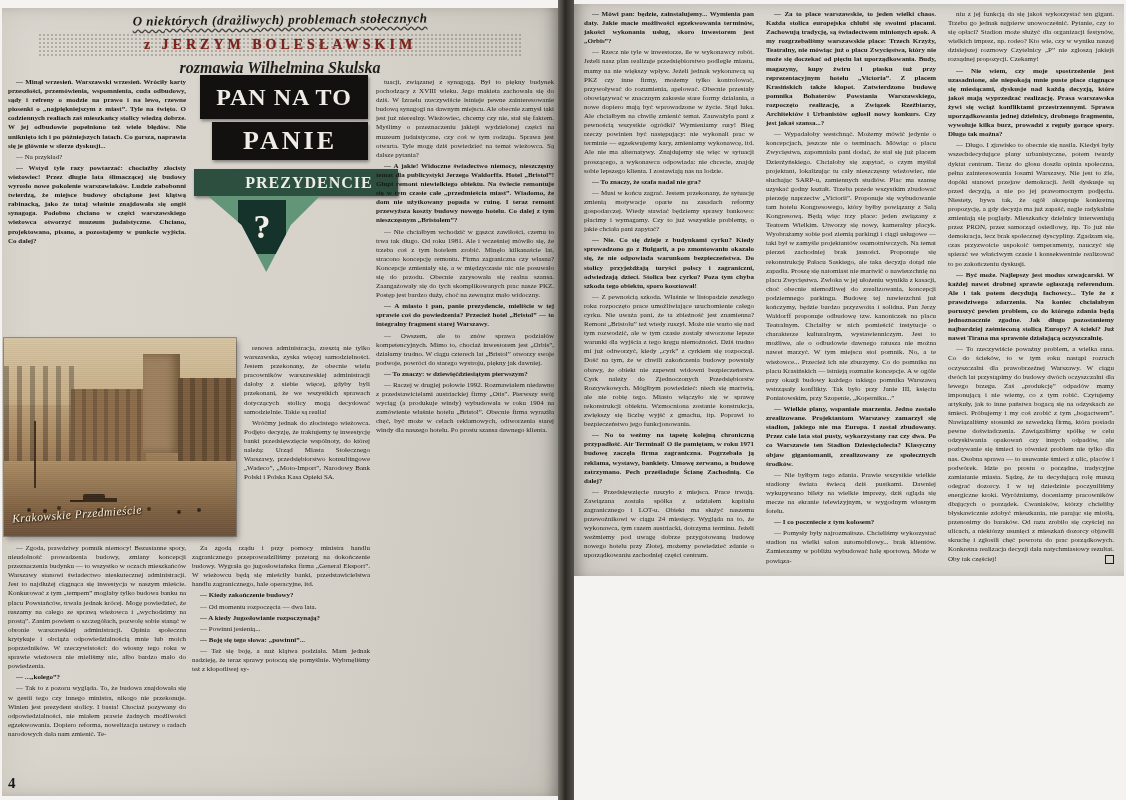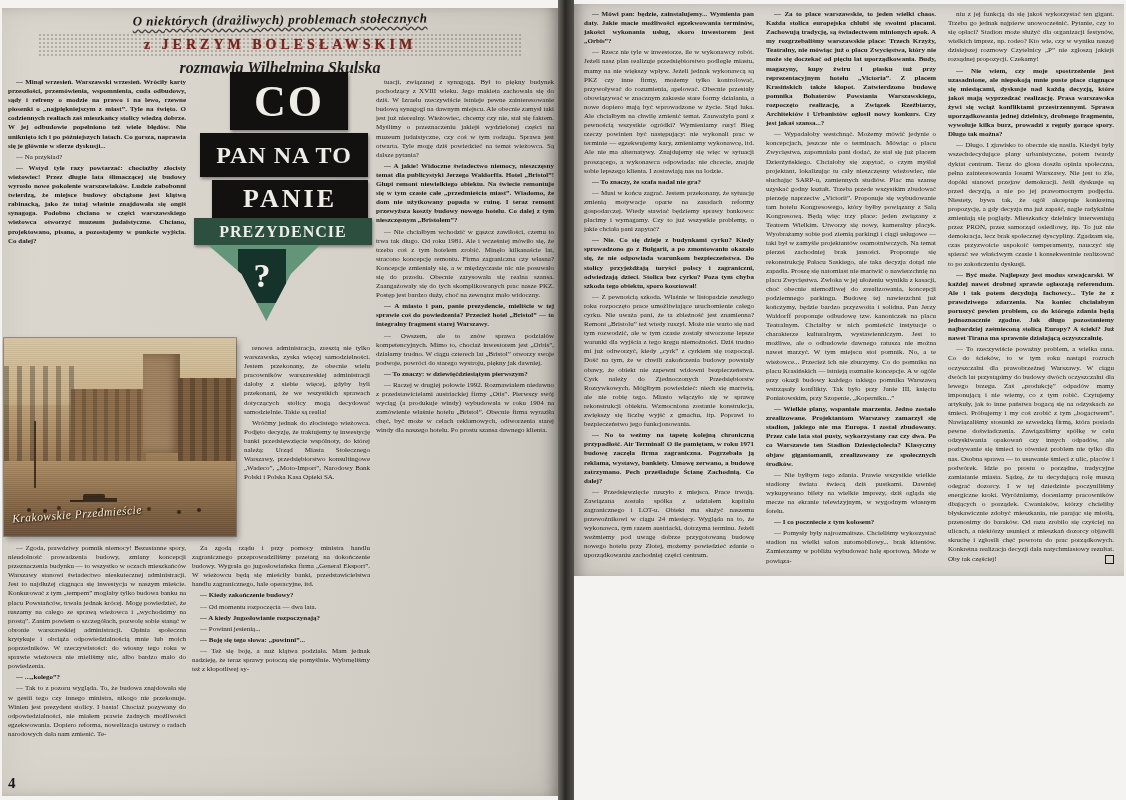--- a/index.html
+++ b/index.html
@@ -65,21 +65,21 @@
   
   .art{position:absolute;left:192px;top:64px;width:178px;height:270px;}
   .art .blk{
     display:flex;align-items:center;justify-content:center;
     color:#efece6;font-weight:bold;background:#121110;
     box-shadow:1px 2px 3px rgba(0,0,0,.4);
   }
   .art .b1{margin-left:36px;width:118px;height:58px;font-size:44px;letter-spacing:2px;}
   .art .b2{margin-top:3px;margin-left:6px;width:168px;height:44px;font-size:24px;letter-spacing:1px;}
   .art .b3{margin-top:3px;margin-left:18px;width:156px;height:38px;font-size:26px;letter-spacing:3px;}
-  .art .b4{margin-top:0;width:178px;height:27px;font-size:16px;letter-spacing:1px;background:#2c4f40;}
+  .art .b4{margin-top:9px;width:178px;height:27px;font-size:16px;letter-spacing:1px;background:#2c4f40;padding-left:26px;}
   .art .pennant{
     position:relative;margin-left:14px;margin-top:0;width:112px;height:76px;
     background:#639579;
     clip-path:polygon(0 0,100% 0,74% 38%,52% 100%,30% 38%);
   }
   .art .qbox{
     position:absolute;left:30px;top:4px;width:48px;height:54px;
     background:#15332a;display:flex;align-items:center;justify-content:center;
     color:#f2efe9;font-size:34px;font-weight:bold;
   }
@@ -130,21 +130,20 @@
   </div>
   <div class="byline">rozmawia Wilhelmina Skulska</div>
 
   <div class="c col1-top">
       <p class="para q">— Minął wrzesień. Warszawski wrzesień. Wróciły karty przeszłości, przemówienia, wspomnienia, cuda odbudowy, sądy i refreny o modzie na prawo i na lewo, rzewne piosenki o „najpiękniejszym z miast”. Tyle na święto. O codziennych realiach zaś mieszkańcy stolicy wiedzą dobrze. W jej odbudowie popełniono też wiele błędów. Nie uniknięto ich i po późniejszych latach. Co gorsza, naprawia się je głównie w sferze dyskusji...</p>
       <p class="para">— Na przykład?</p>
       <p class="para q">— Wstyd tyle razy powtarzać: chociażby złocisty wieżowiec! Przez długie lata ślimaczącej się budowy wyrosło nowe pokolenie warszawiaków. Ludzie zabobonni twierdzą, że miejsce budowy obciążone jest klątwą rabinacką, jako że tutaj właśnie znajdowała się ongiś synagoga. Podobno chciano w części warszawskiego wieżowca otworzyć muzeum judaistyczne. Chciano, projektowano, pisano, a pozostajemy w punkcie wyjścia. Co dalej?</p>
     </div>
 
   <div class="art">
-    <div class="blk b1">CO</div>
     <div class="blk b2">PAN NA TO</div>
     <div class="blk b3">PANIE</div>
     <div class="blk b4">PREZYDENCIE</div>
     <div class="pennant">
       <div class="qbox">?</div>
     </div>
   </div>
 
   <div class="c col3-left">
       <p class="para">tuacji, związanej z synagogą. Był to piękny budynek pochodzący z XVIII wieku. Jego makieta zachowała się do dziś. W Izraelu rzeczywiście istnieje pewne zainteresowanie budową synagogi na dawnym miejscu. Ale obecnie zamysł taki jest już nierealny. Wieżowiec, chcemy czy nie, stał się faktem. Myślimy o przeznaczeniu jakiejś wydzielonej części na muzeum judaistyczne, czy coś w tym rodzaju. Sprawa jest otwarta. Tyle mogę dziś powiedzieć na temat wieżowca. Są dalsze pytania?</p>

